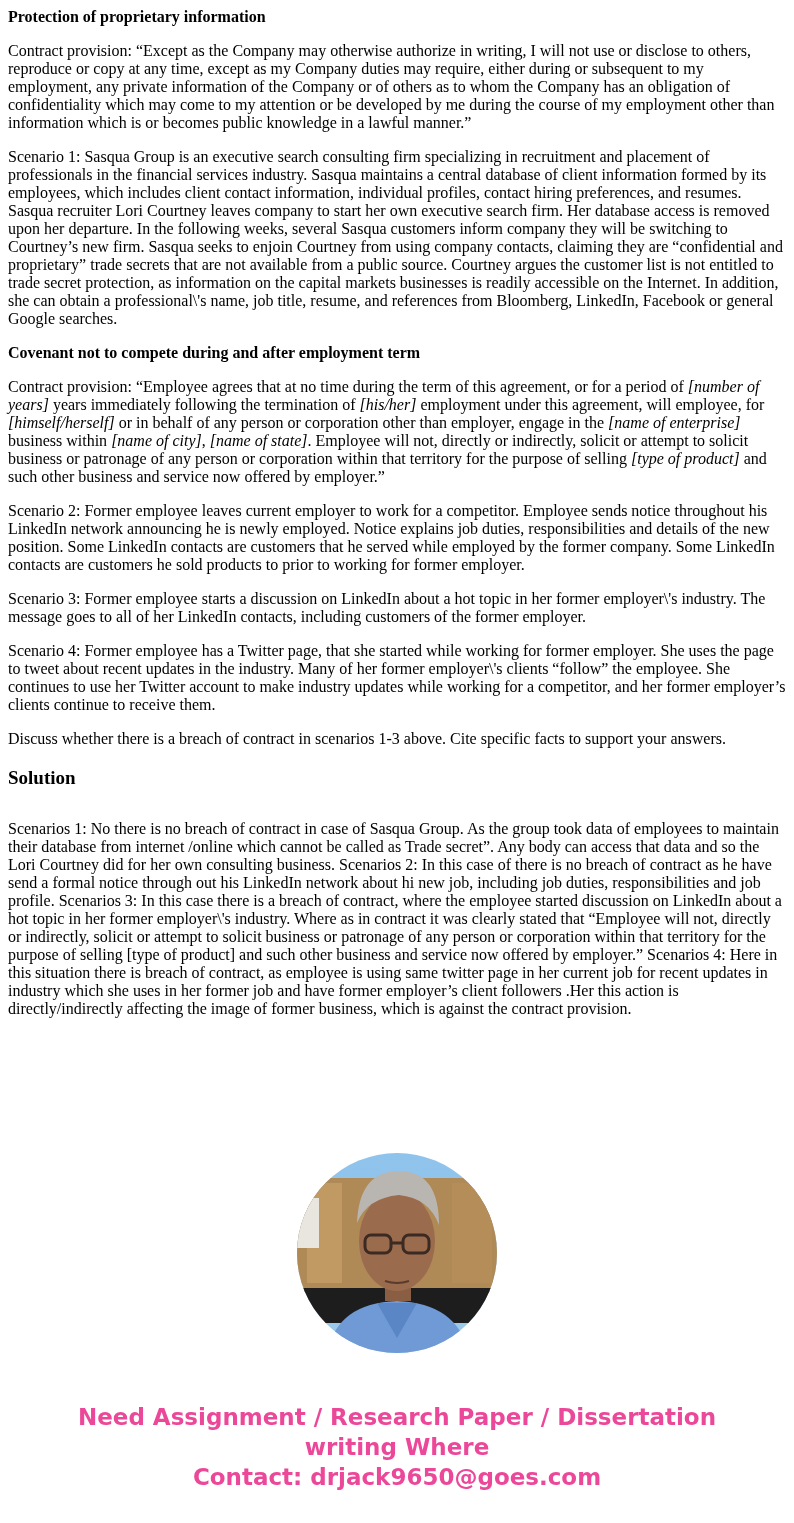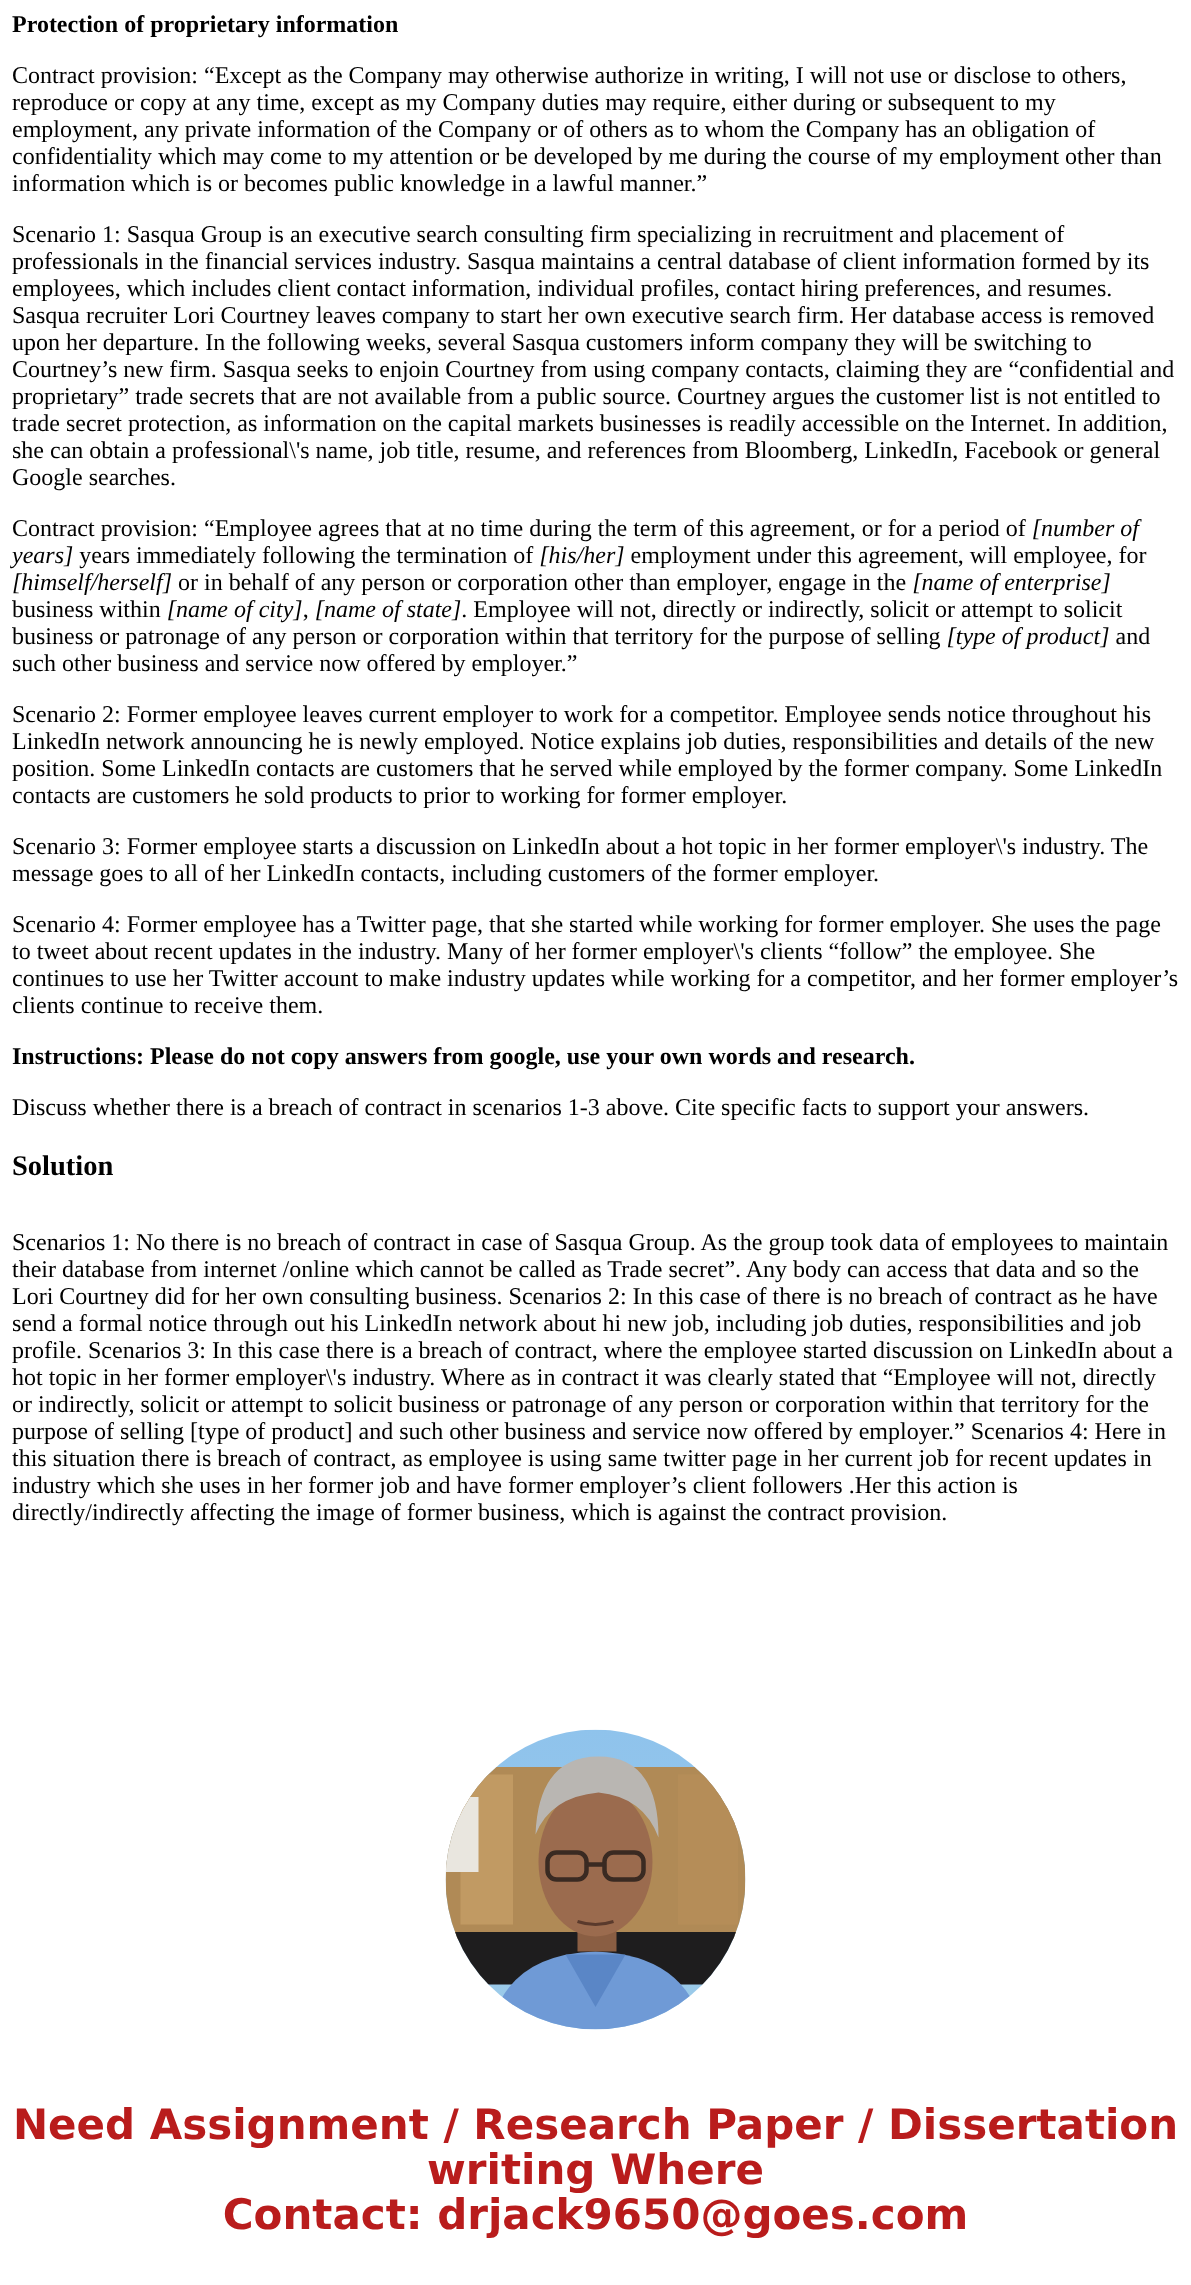--- a/index.html
+++ b/index.html
@@ -31,40 +31,40 @@
     overflow: hidden;
   }
   .promo {
     position: absolute;
     left: 0;
     top: 1402px;
     width: 794px;
     text-align: center;
     font-family: "DejaVu Sans", sans-serif;
     font-weight: bold;
-    font-size: 28px;
+    font-size: 23px;
     line-height: 30px;
-    color: #b91c1c;
+    color: #ec4899;
   }
   .promo div { margin: 0; }
 </style>
 </head>
 <body>
 
 <div class="content">
   <p class="bold">Protection of proprietary information</p>
   <p>Contract provision: “Except as the Company may otherwise authorize in writing, I will not use or disclose to others, reproduce or copy at any time, except as my Company duties may require, either during or subsequent to my employment, any private information of the Company or of others as to whom the Company has an obligation of confidentiality which may come to my attention or be developed by me during the course of my employment other than information which is or becomes public knowledge in a lawful manner.”</p>
   <p>Scenario 1: Sasqua Group is an executive search consulting firm specializing in recruitment and placement of professionals in the financial services industry. Sasqua maintains a central database of client information formed by its employees, which includes client contact information, individual profiles, contact hiring preferences, and resumes. Sasqua recruiter Lori Courtney leaves company to start her own executive search firm. Her database access is removed upon her departure. In the following weeks, several Sasqua customers inform company they will be switching to Courtney’s new firm. Sasqua seeks to enjoin Courtney from using company contacts, claiming they are “confidential and proprietary” trade secrets that are not available from a public source. Courtney argues the customer list is not entitled to trade secret protection, as information on the capital markets businesses is readily accessible on the Internet. In addition, she can obtain a professional\'s name, job title, resume, and references from Bloomberg, LinkedIn, Facebook or general Google searches.</p>
 
+  <p class="bold">Covenant not to compete during and after employment term</p>
   <p><span>Contract provision: “Employee agrees that at no time during the term of this agreement, or for a period of </span><i>[number of years]</i><span> years immediately following the termination of </span><i>[his/her]</i><span> employment under this agreement, will employee, for </span><i>[himself/herself]</i><span> or in behalf of any person or corporation other than employer, engage in the </span><i>[name of enterprise]</i><span> business within </span><i>[name of city]</i><span>, </span><i>[name of state]</i><span>. Employee will not, directly or indirectly, solicit or attempt to solicit business or patronage of any person or corporation within that territory for the purpose of selling </span><i>[type of product]</i><span> and such other business and service now offered by employer.”</span></p>
   <p>Scenario 2: Former employee leaves current employer to work for a competitor. Employee sends notice throughout his LinkedIn network announcing he is newly employed. Notice explains job duties, responsibilities and details of the new position. Some LinkedIn contacts are customers that he served while employed by the former company. Some LinkedIn contacts are customers he sold products to prior to working for former employer.</p>
   <p>Scenario 3: Former employee starts a discussion on LinkedIn about a hot topic in her former employer\'s industry. The message goes to all of her LinkedIn contacts, including customers of the former employer.</p>
   <p>Scenario 4: Former employee has a Twitter page, that she started while working for former employer. She uses the page to tweet about recent updates in the industry. Many of her former employer\'s clients “follow” the employee. She continues to use her Twitter account to make industry updates while working for a competitor, and her former employer’s clients continue to receive them.</p>
 
-  <p class="bold">Instructions: Please do not copy answers from google, use your own words and research.</p>
   <p>Discuss whether there is a breach of contract in scenarios 1-3 above. Cite specific facts to support your answers.</p>
 
   <h2 class="sol">Solution</h2>
   <p>Scenarios 1: No there is no breach of contract in case of Sasqua Group. As the group took data of employees to maintain their database from internet /online which cannot be called as Trade secret”. Any body can access that data and so the Lori Courtney did for her own consulting business. Scenarios 2: In this case of there is no breach of contract as he have send a formal notice through out his LinkedIn network about hi new job, including job duties, responsibilities and job profile. Scenarios 3: In this case there is a breach of contract, where the employee started discussion on LinkedIn about a hot topic in her former employer\'s industry. Where as in contract it was clearly stated that “Employee will not, directly or indirectly, solicit or attempt to solicit business or patronage of any person or corporation within that territory for the purpose of selling [type of product] and such other business and service now offered by employer.” Scenarios 4: Here in this situation there is breach of contract, as employee is using same twitter page in her current job for recent updates in industry which she uses in her former job and have former employer’s client followers .Her this action is directly/indirectly affecting the image of former business, which is against the contract provision.</p>
 </div>
 
 <div class="avatar-wrap">
   <svg width="200" height="200" viewBox="0 0 200 200">
     <defs>
       <linearGradient id="sky" x1="0" y1="0" x2="0" y2="1">

